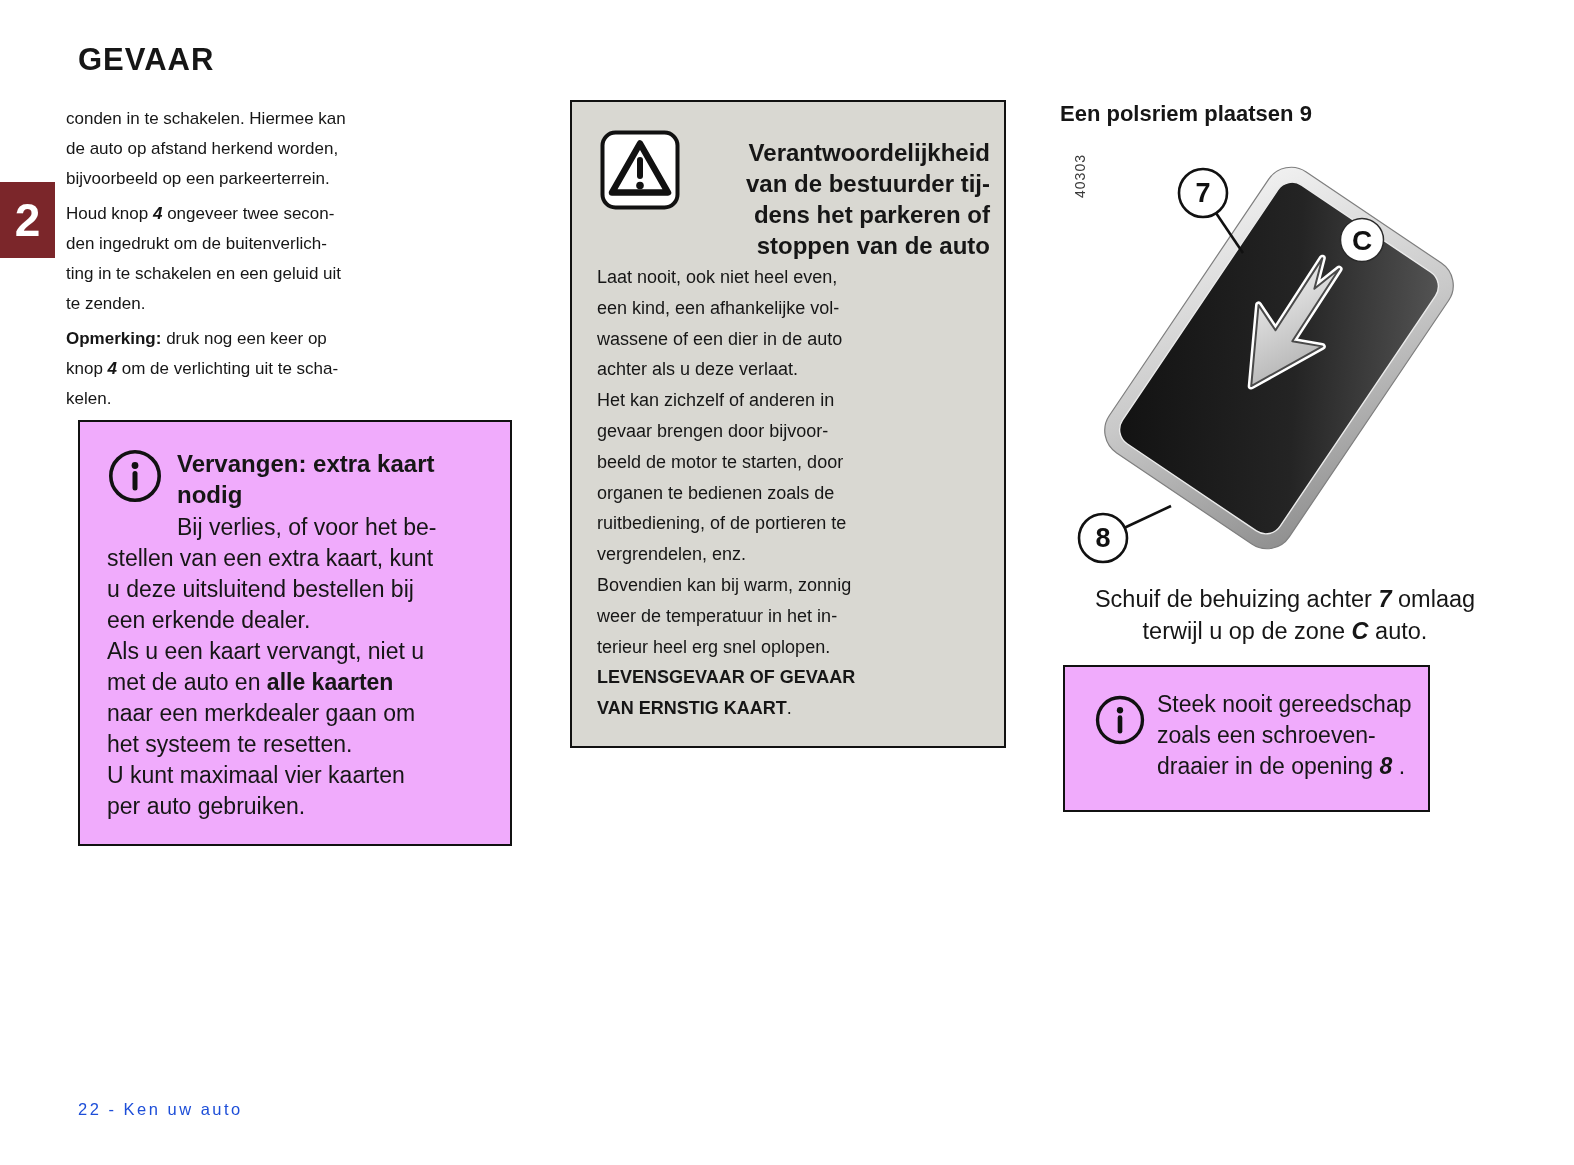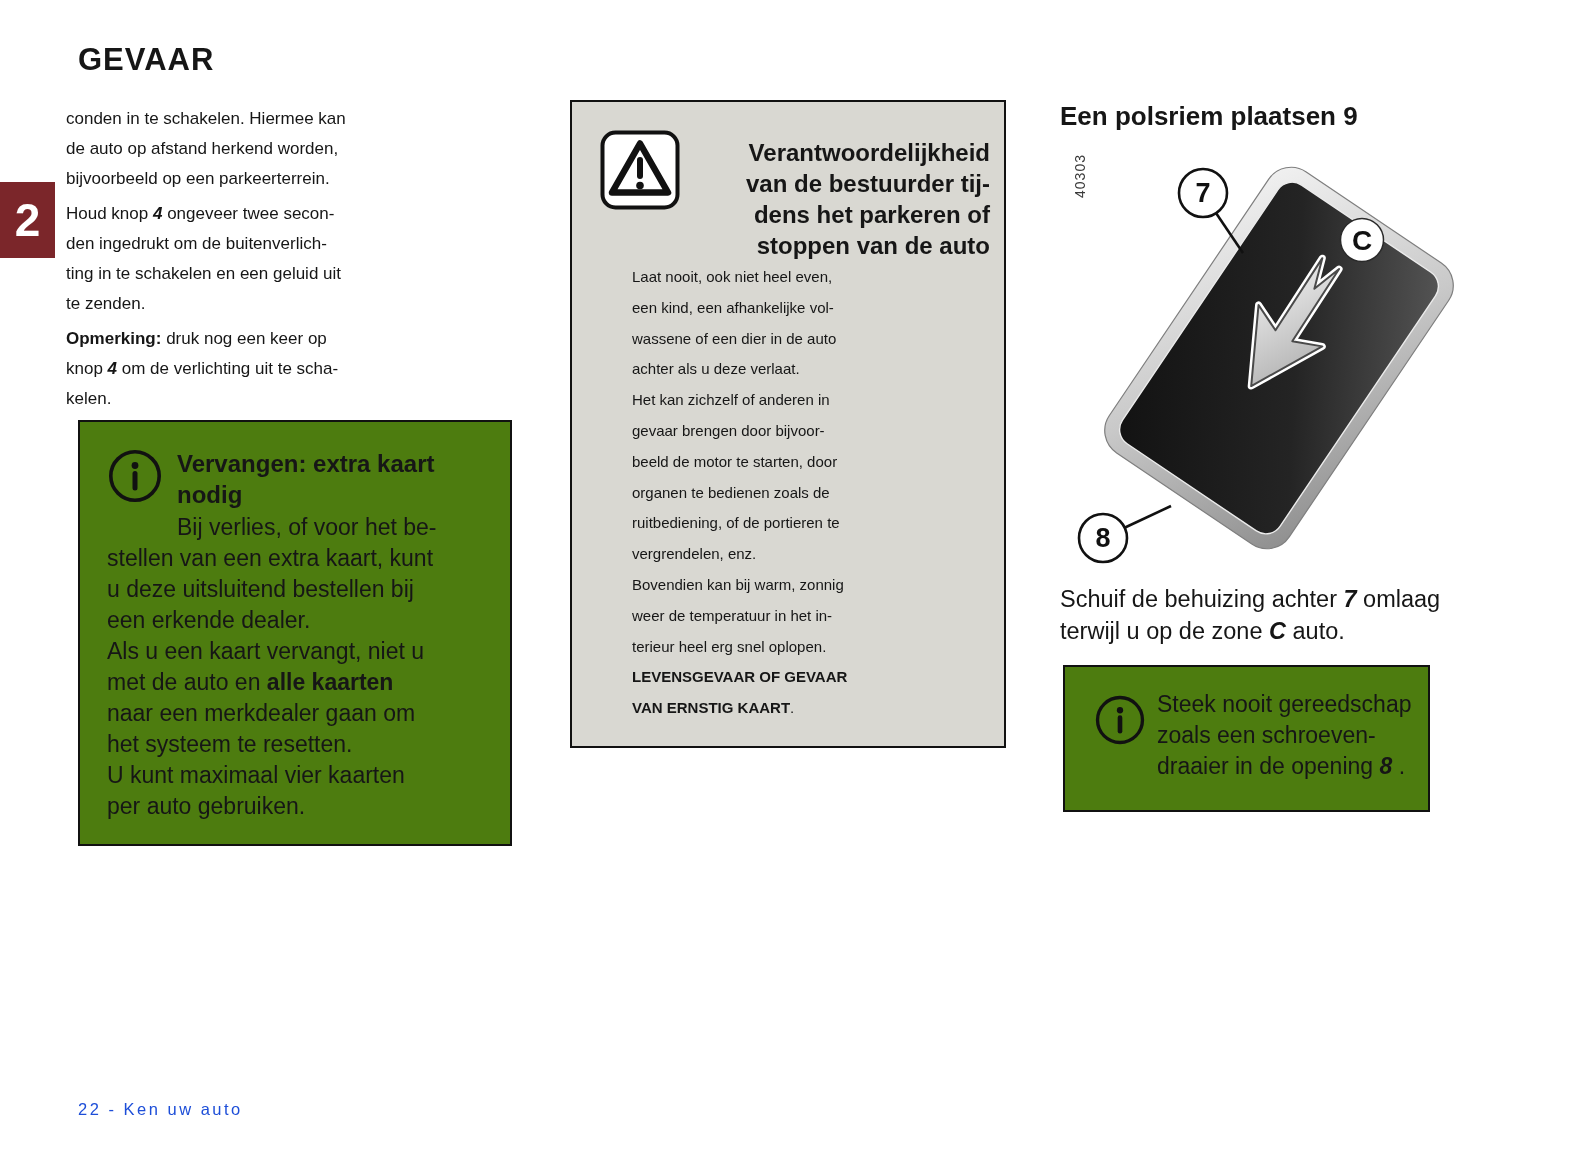--- a/index.html
+++ b/index.html
@@ -25,21 +25,21 @@
     position:absolute;left:78px;top:42px;
     font-size:31px;font-weight:700;letter-spacing:1px;
   }
   .col-left{
     position:absolute;left:66px;top:104px;width:438px;
     font-size:17px;line-height:30px;
   }
   .col-left p{margin:0 0 5px 0;}
 
   .box{
-    position:absolute;border:2.5px solid #111;background:#4d7c0f;box-sizing:border-box;
+    position:absolute;border:2.5px solid #111;background:#f0abfc;box-sizing:border-box;
   }
   .info-box-left{left:78px;top:420px;width:434px;height:426px;}
   .info-box-left .icon-info{position:absolute;left:27px;top:26px;}
   .info-box-left .box-title{
     position:absolute;left:97px;top:26px;
     font-size:24px;font-weight:700;line-height:31px;
   }
   .info-box-left .box-body{
     position:absolute;left:27px;top:90px;width:390px;
     font-size:23px;line-height:31px;text-indent:70px;
@@ -50,39 +50,39 @@
     background:#d9d8d2;
   }
   .warning-box .icon-warning{position:absolute;left:28px;top:28px;}
   .warning-box .box-title{
     position:absolute;left:118px;top:35px;right:14px;
     text-align:right;
     font-size:24px;font-weight:700;line-height:31px;
   }
   .warning-box .box-body{
     position:absolute;left:25px;top:160px;width:400px;
-    font-size:15px;line-height:30.8px;margin-left:35px;
+    font-size:18px;line-height:30.8px;
   }
 
   .col-right-heading{
     position:absolute;left:1060px;top:101px;
-    font-size:26px;font-weight:700;
+    font-size:22px;font-weight:700;
   }
   .figure{
     position:absolute;left:1060px;top:140px;width:450px;height:440px;
   }
   .figure-id{
     position:absolute;left:-19px;top:27px;width:80px;height:18px;
     text-align:center;
     transform:rotate(-90deg);
     font-size:14px;color:#3a3a3a;letter-spacing:1px;
   }
   .caption-right{
     position:absolute;left:1060px;top:583px;width:450px;
-    font-size:23.5px;line-height:32px;
+    font-size:23.5px;line-height:32px;text-align:center;
   }
   .info-box-right{left:1063px;top:665px;width:367px;height:147px;}
   .info-box-right .icon-info{position:absolute;left:29px;top:27px;}
   .info-box-right .box-body{
     position:absolute;left:92px;top:22px;width:330px;
     font-size:23px;line-height:31px;
   }
   .footer{
     position:absolute;left:78px;top:1100px;
     font-size:16.5px;letter-spacing:2.5px;color:#1d4ed8;

